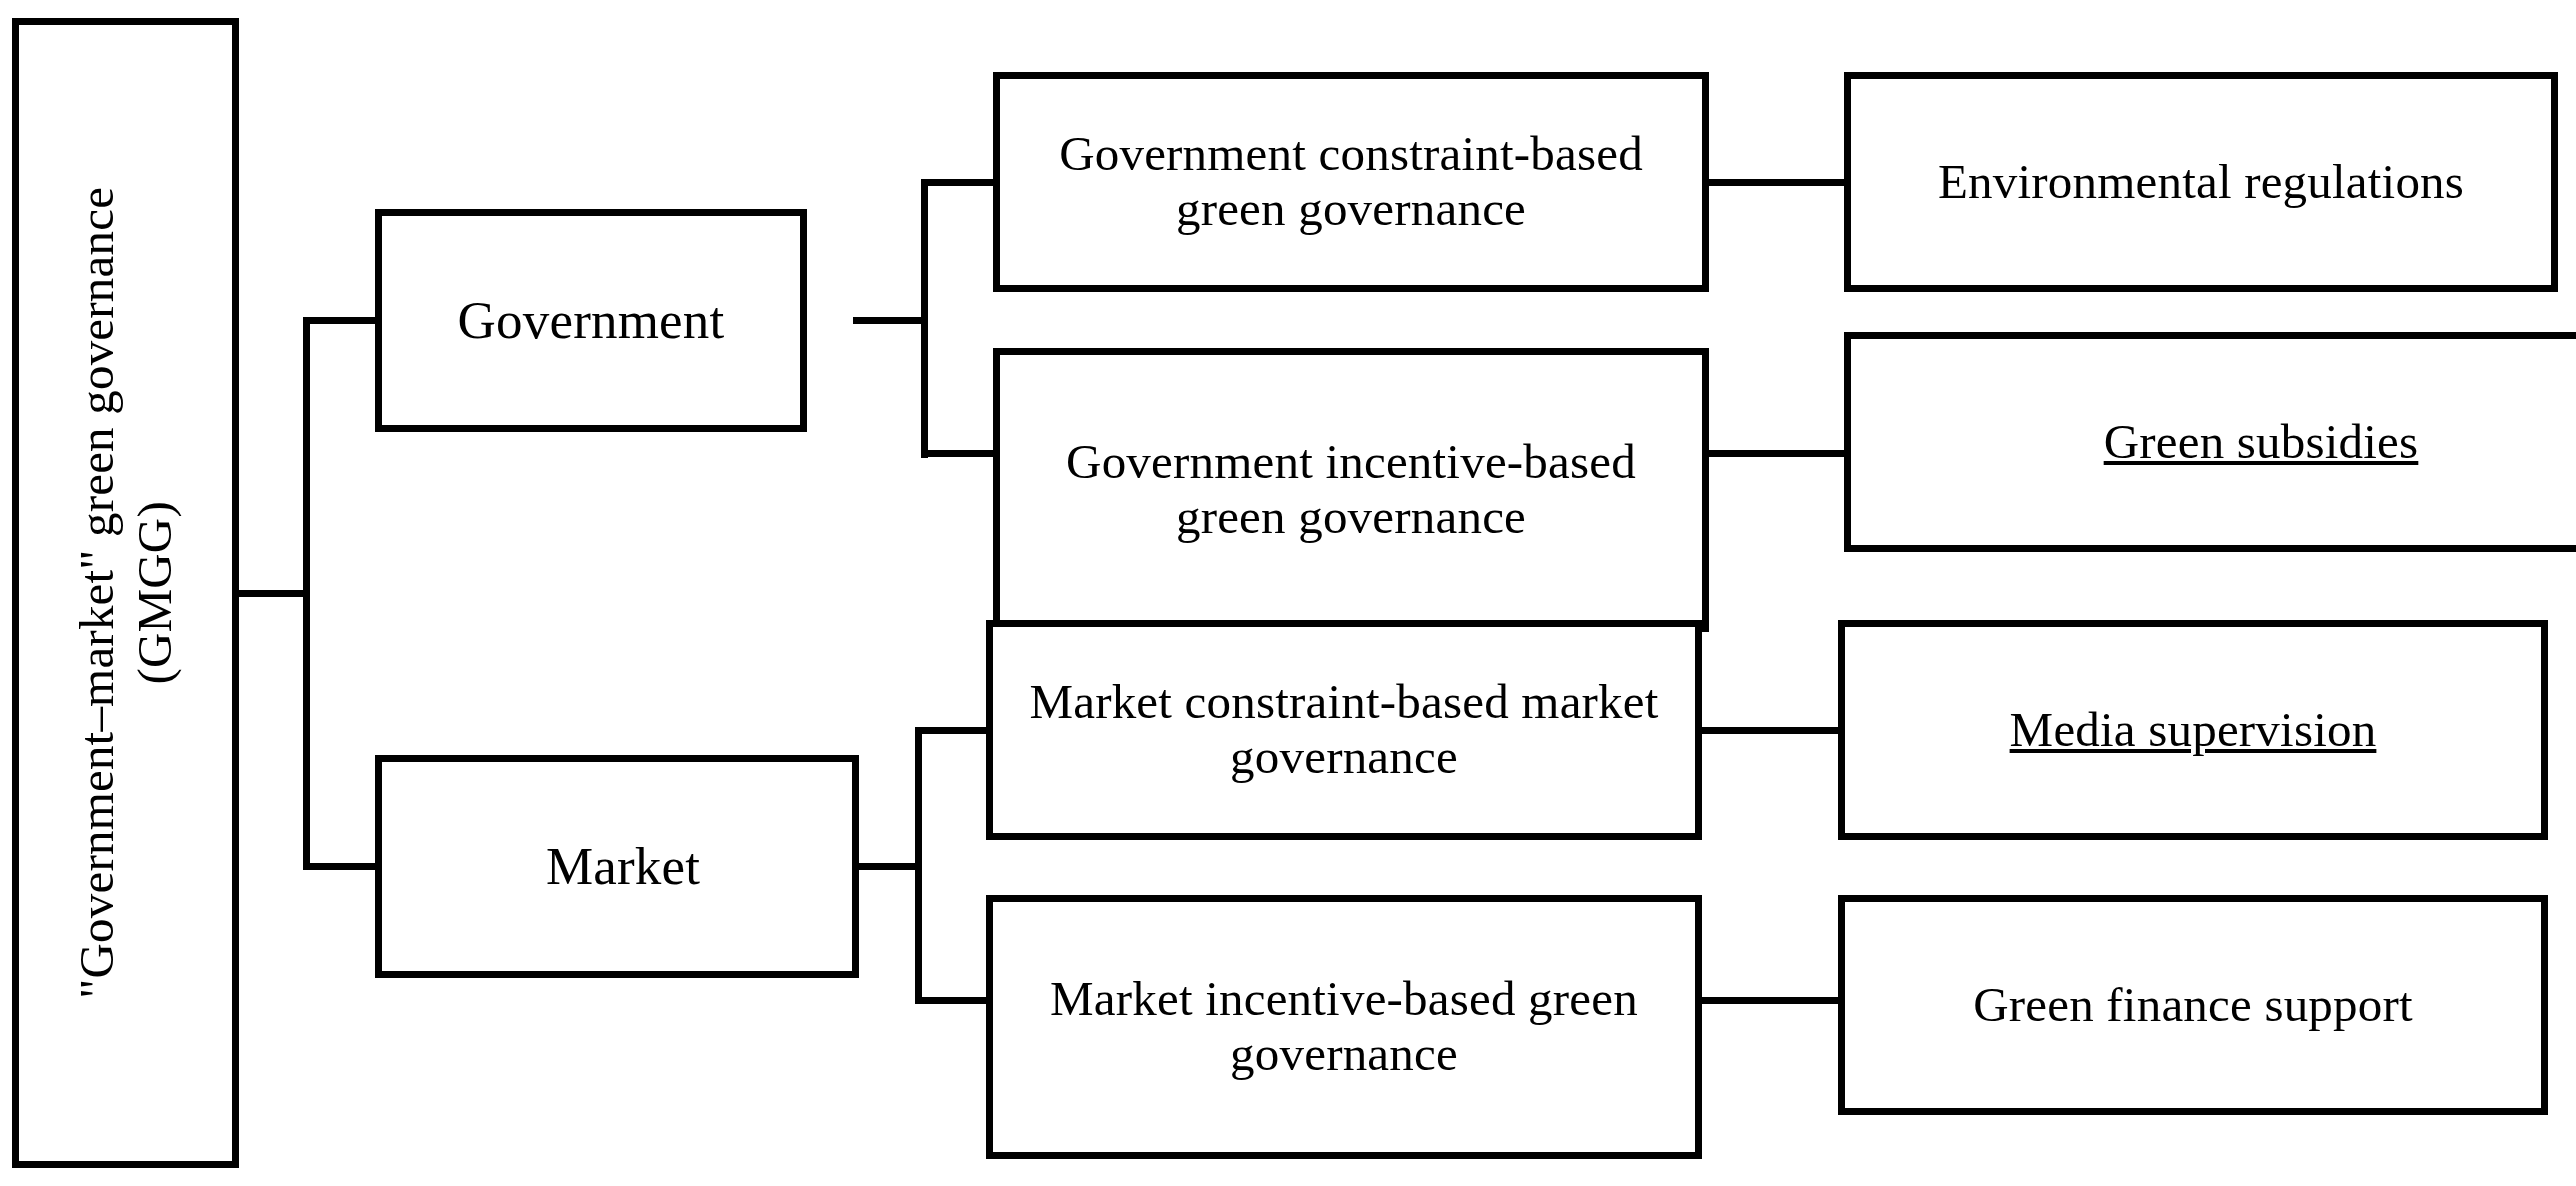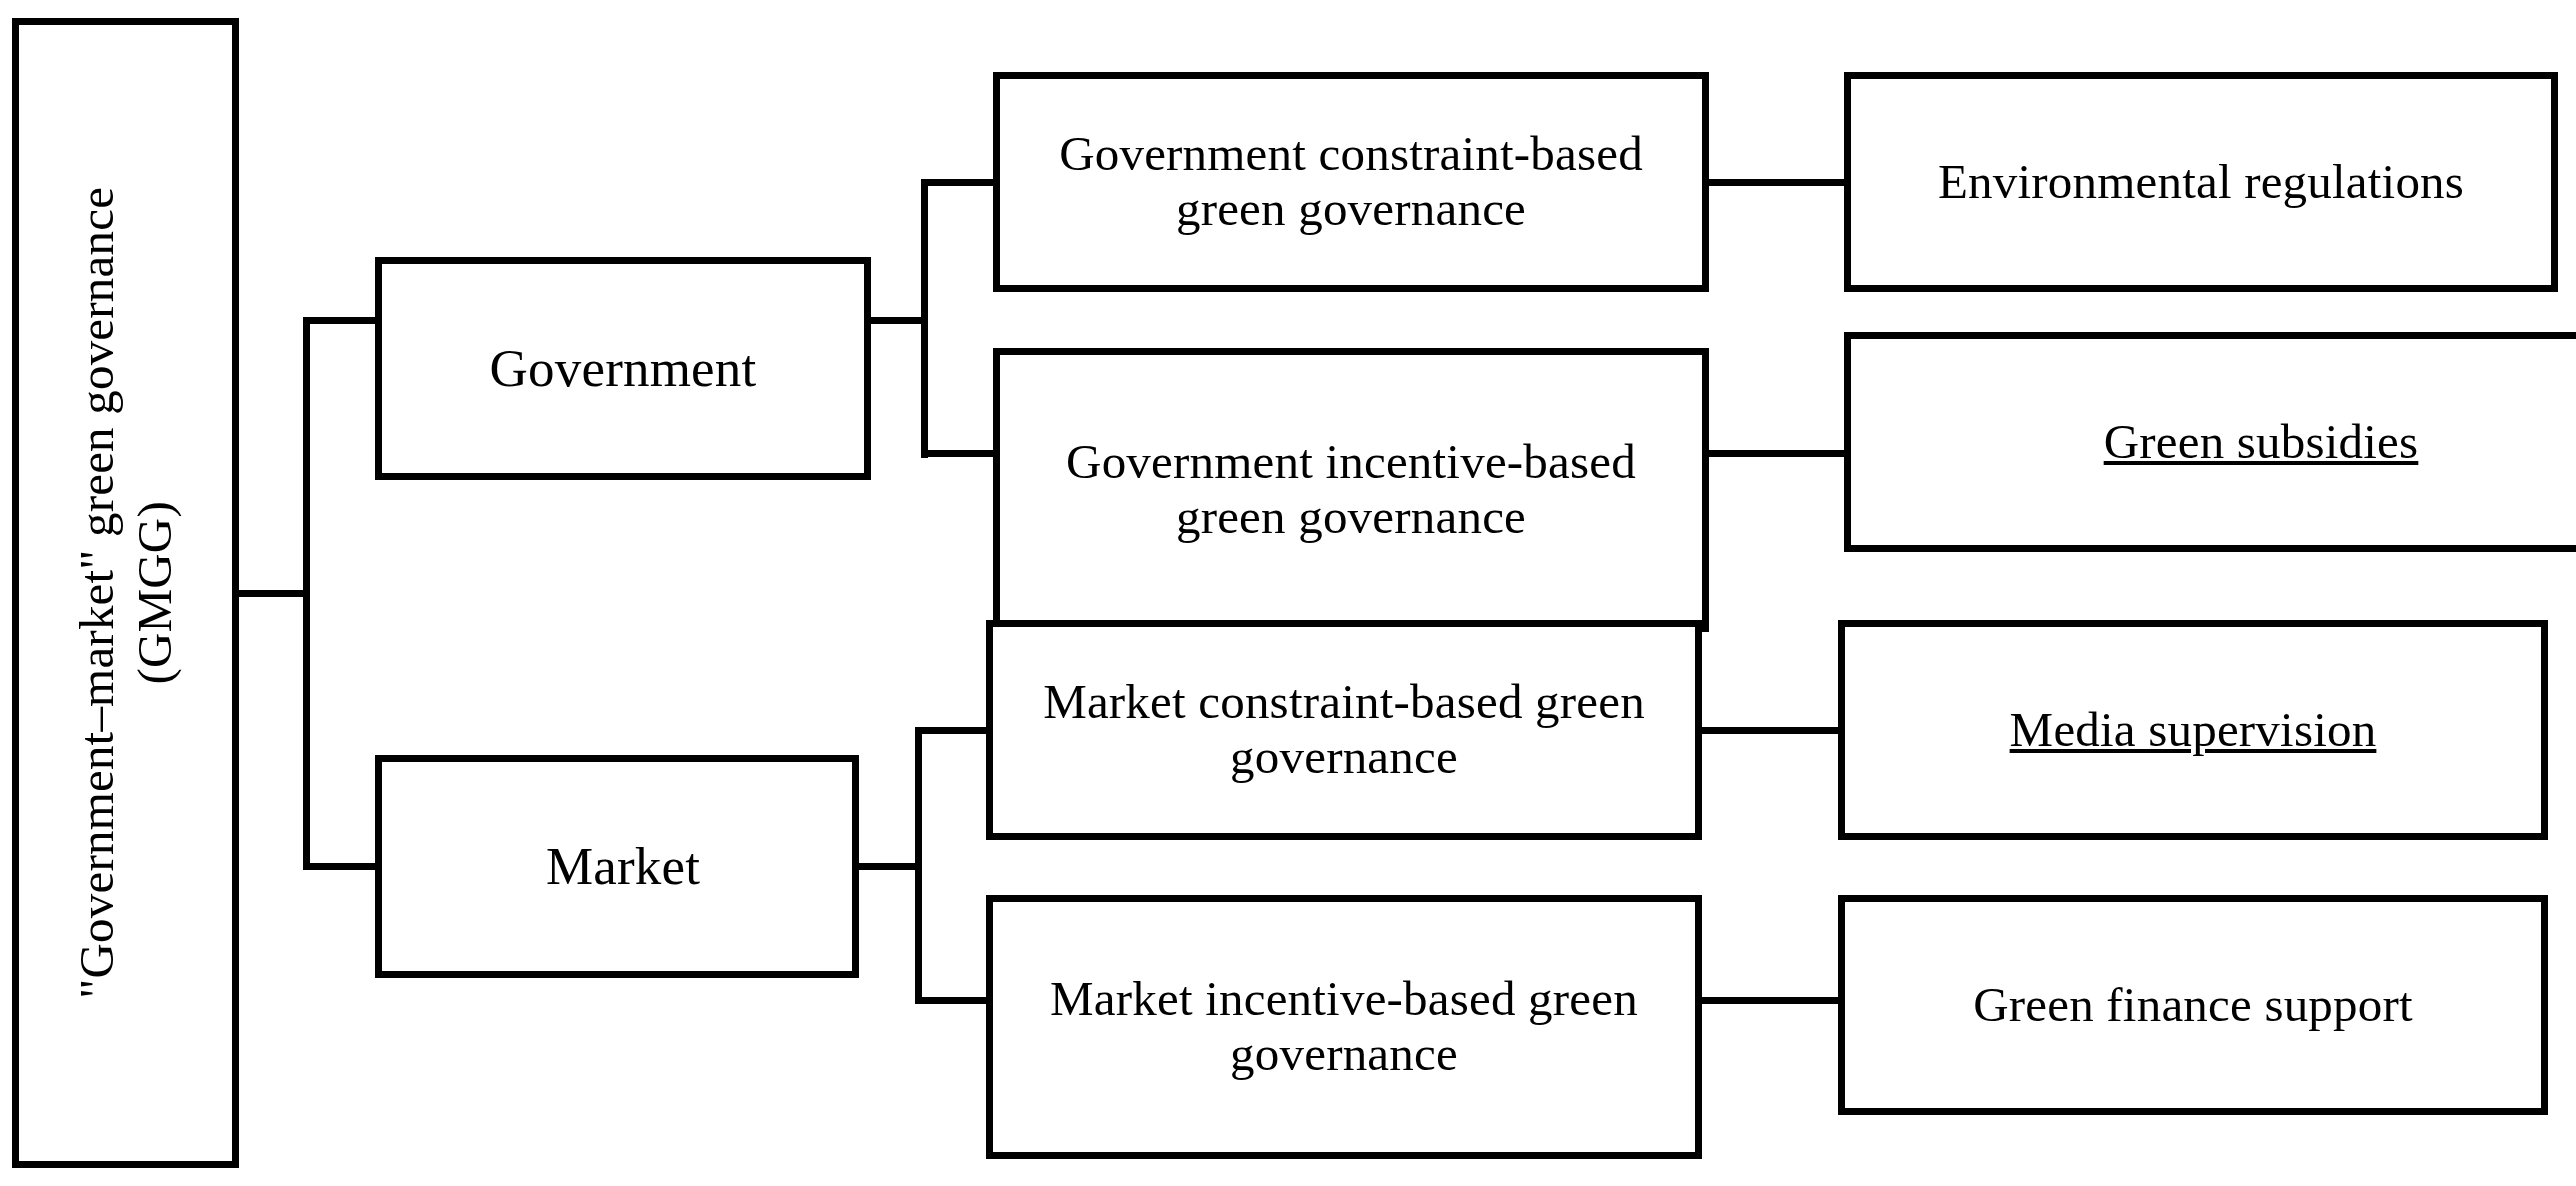--- a/index.html
+++ b/index.html
@@ -56,23 +56,22 @@
     display: flex;
     align-items: center;
     justify-content: center;
     width: 100%;
     height: 100%;
   }
   
   #node-government {
     left: 375px;
     top: 209px;
-    width: 496px;
+    width: 432px;
     height: 223px;
-    margin-top: 48px;
   }
   #node-market {
     left: 375px;
     top: 755px;
     width: 484px;
     height: 223px;
     padding-left: 12px;
   }
   #node-government .label, #node-market .label {
     font-size: 53px;
@@ -182,21 +181,21 @@
 
   <div class="node" id="node-gov-constraint">
     <span class="label">Government constraint-based green governance</span>
   </div>
 
   <div class="node" id="node-gov-incentive">
     <span class="label">Government incentive-based green governance</span>
   </div>
 
   <div class="node" id="node-mkt-constraint">
-    <span class="label">Market constraint-based green governance</span>
+    <span class="label">Market constraint-based market governance</span>
   </div>
 
   <div class="node" id="node-mkt-incentive">
     <span class="label">Market incentive-based green governance</span>
   </div>
 
   <div class="node" id="node-env-reg">
     <span class="label">Environmental regulations</span>
   </div>
 

